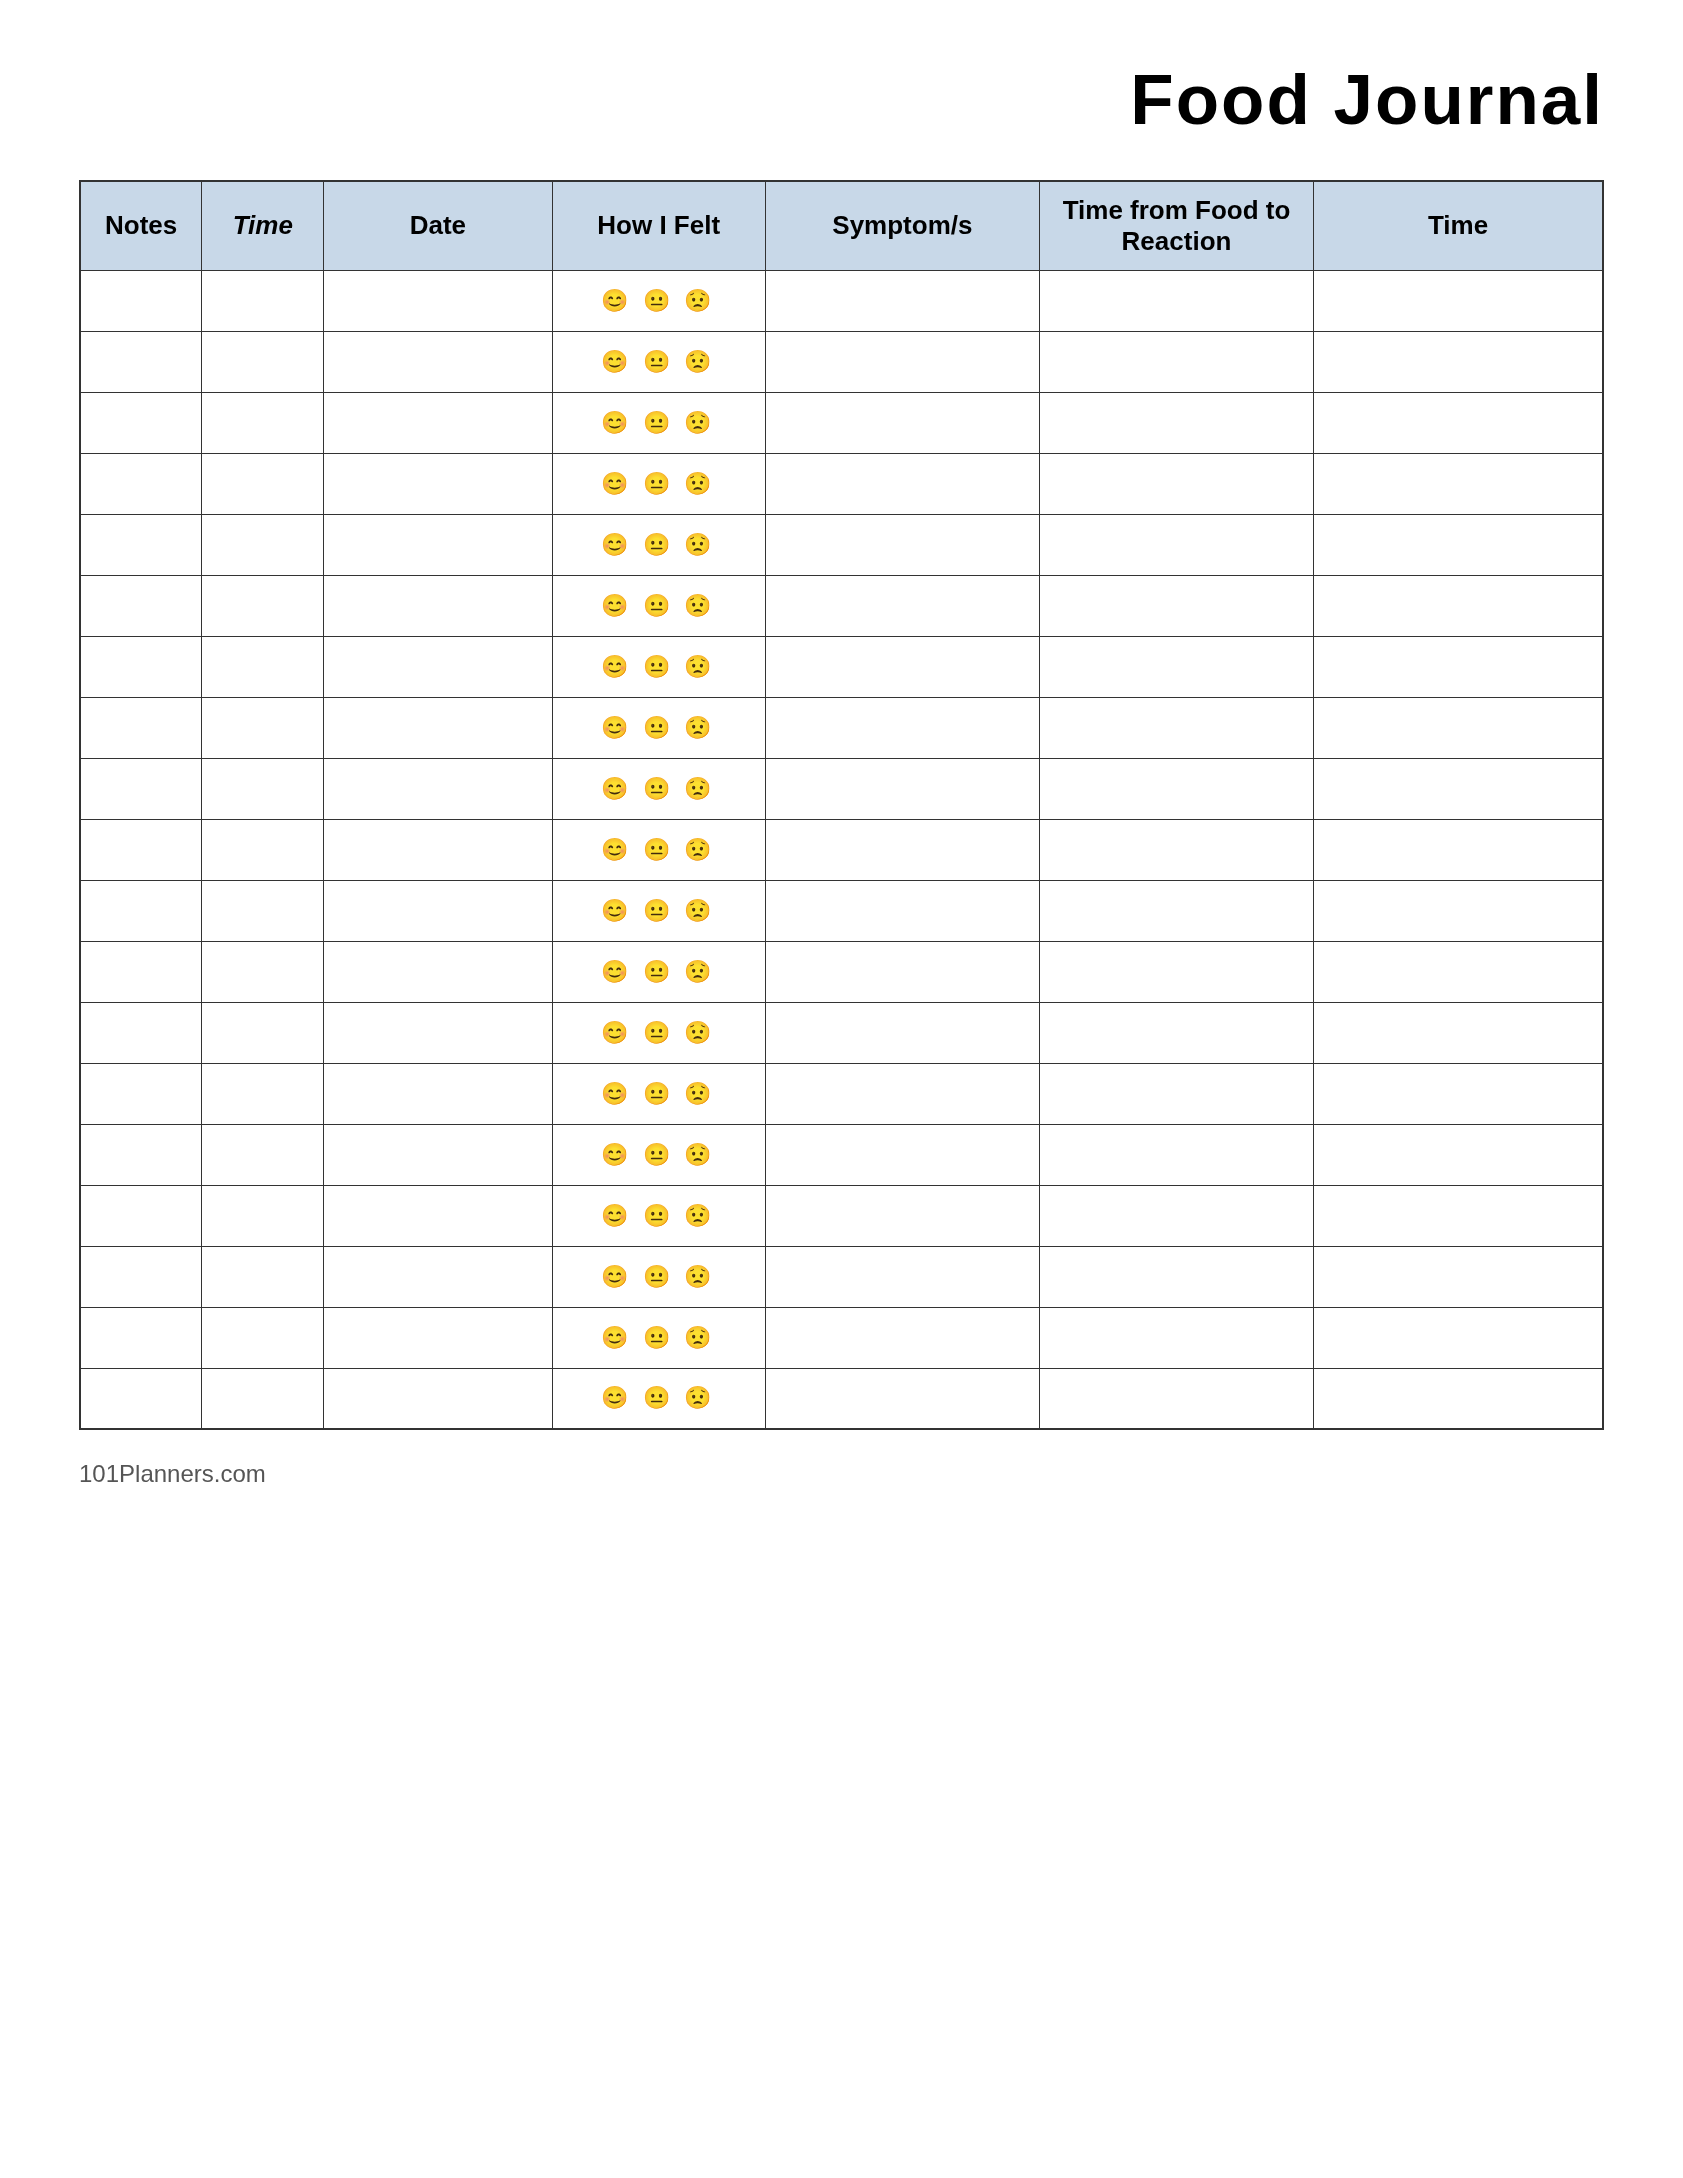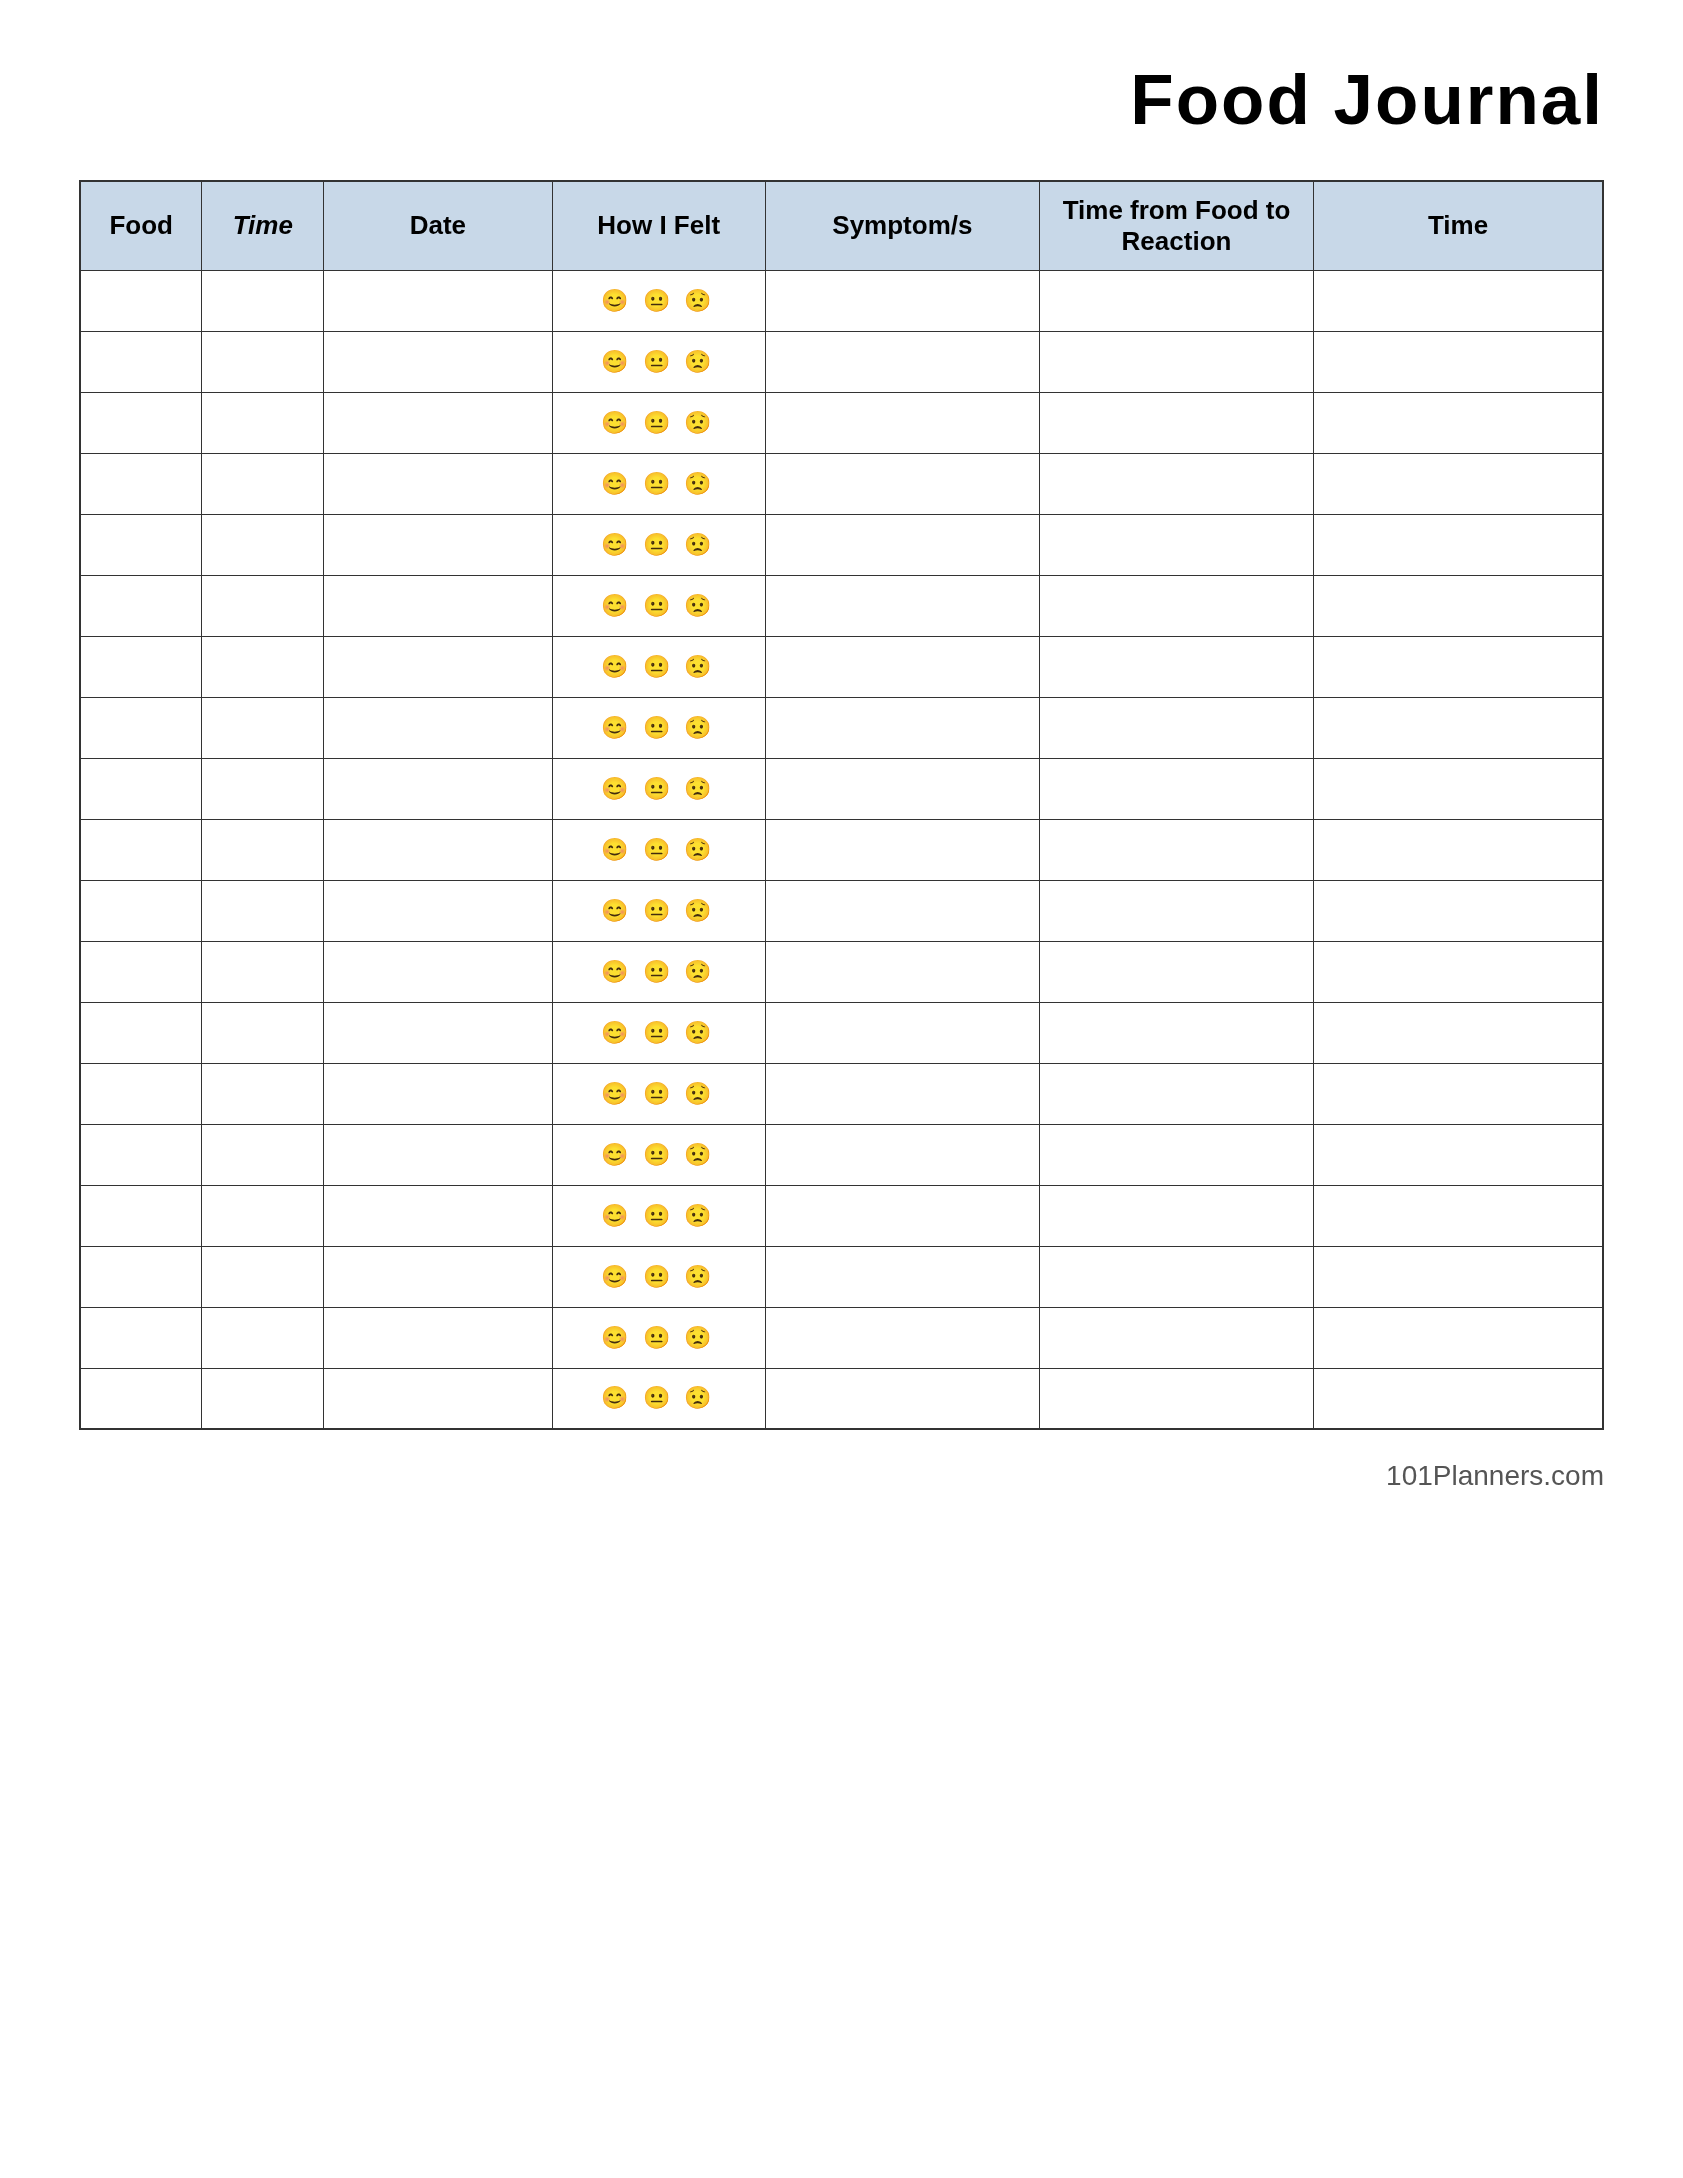--- a/index.html
+++ b/index.html
@@ -62,36 +62,35 @@
 
     .col-date { width: 8%; }
     .col-time { width: 8%; font-style: italic; }
     .col-food { width: 15%; }
     .col-felt { width: 14%; }
     .col-symptoms { width: 18%; margin-left: 19px; }
     .col-time-reaction { width: 18%; }
     .col-notes { width: 19%; }
 
     .footer {
-      text-align: right;
       margin-top: 30px;
-      font-size: 28px;
+      font-size: 24px;
       color: #555;
       font-family: Arial, sans-serif;
     }
   </style>
 </head>
 <body>
 
 <h1 class="page-title">Food Journal</h1>
 
 <table class="journal-table">
   <thead>
     <tr>
-      <th class="col-date">Food</th>
+      <th class="col-date">Notes</th>
       <th class="col-time">Time</th>
       <th class="col-food">Date</th>
       <th class="col-felt">How I Felt</th>
       <th class="col-symptoms">Symptom/s</th>
       <th class="col-time-reaction">Time from Food to Reaction</th>
       <th class="col-notes">Time</th>
     </tr>
   </thead>
   <tbody id="table-body">
   <tr>

